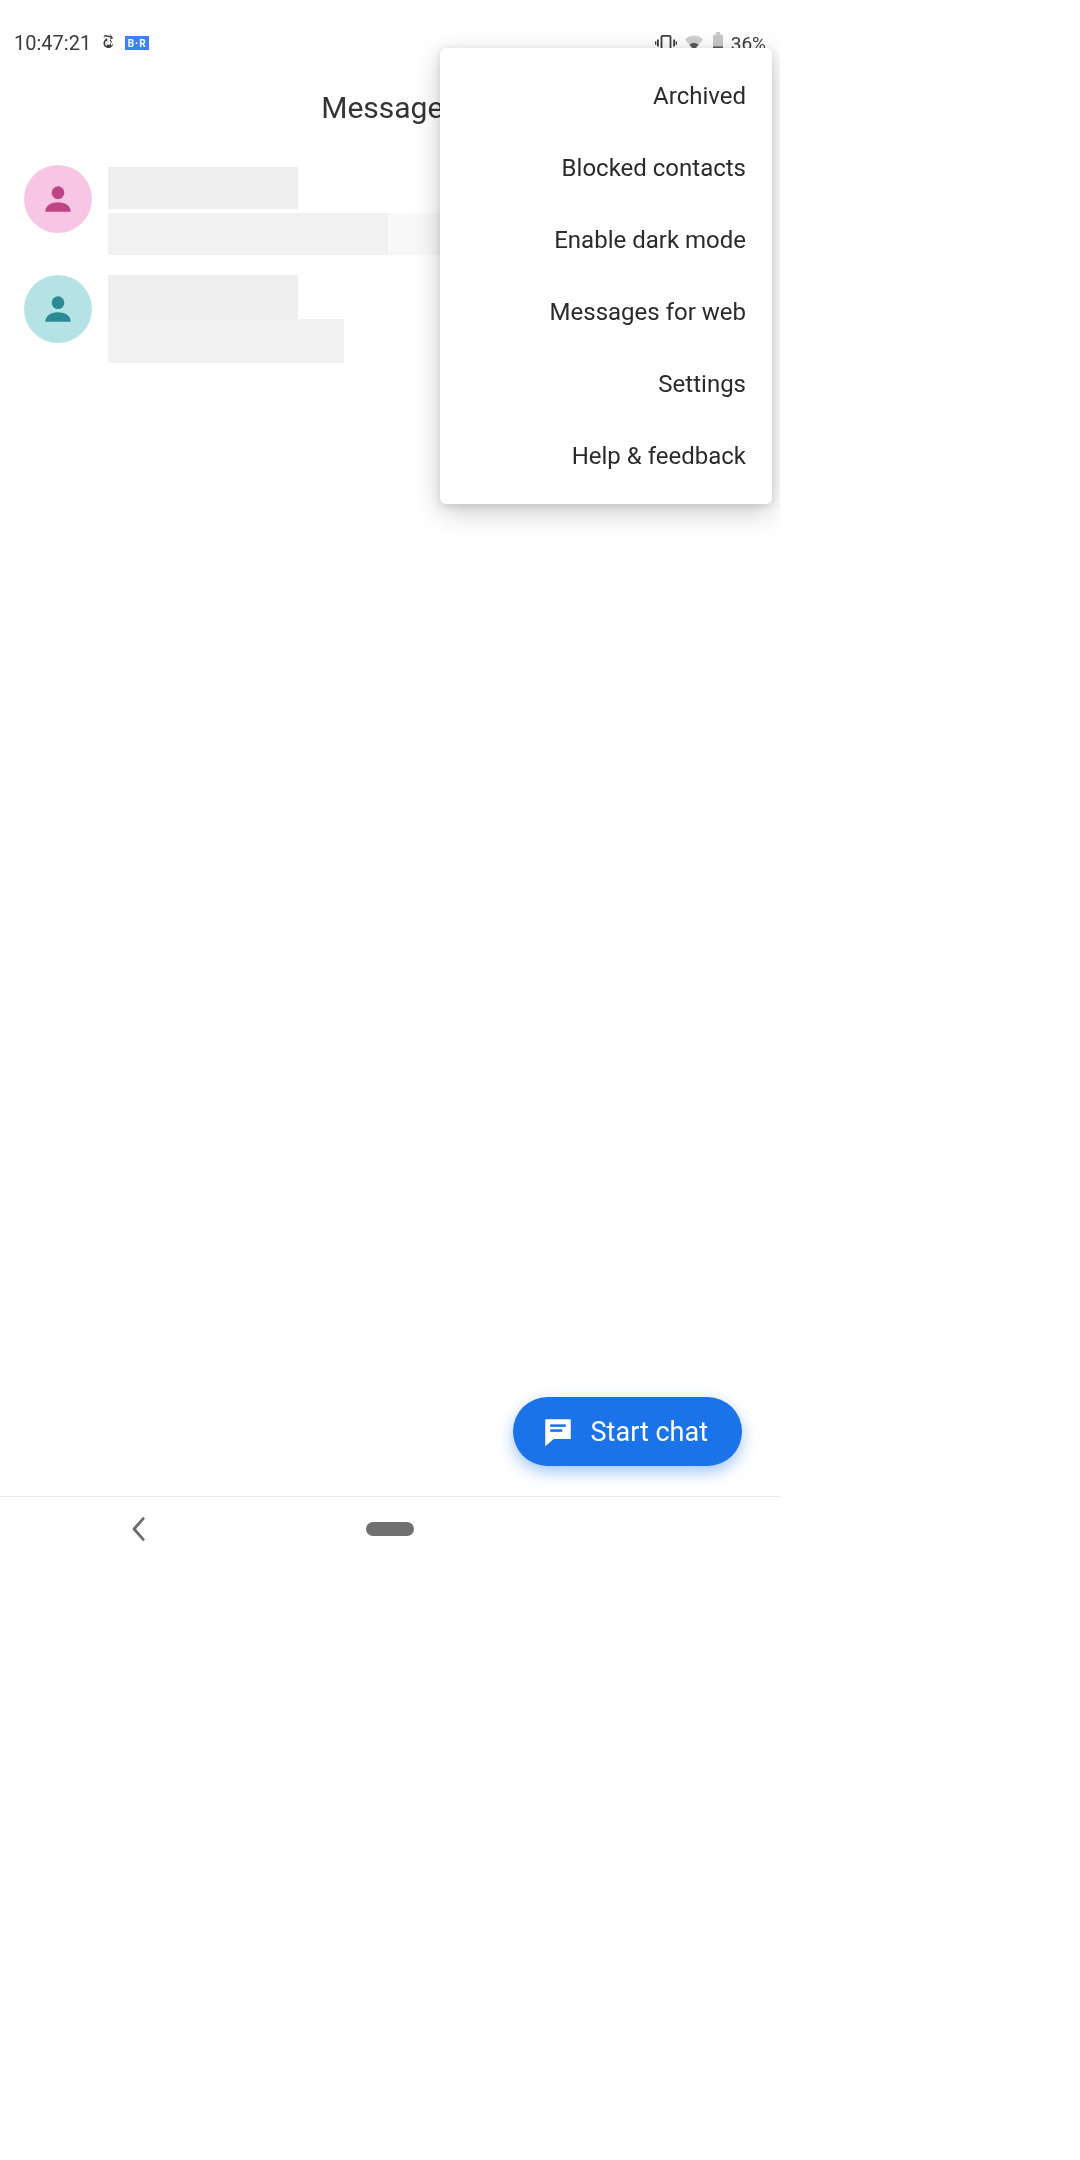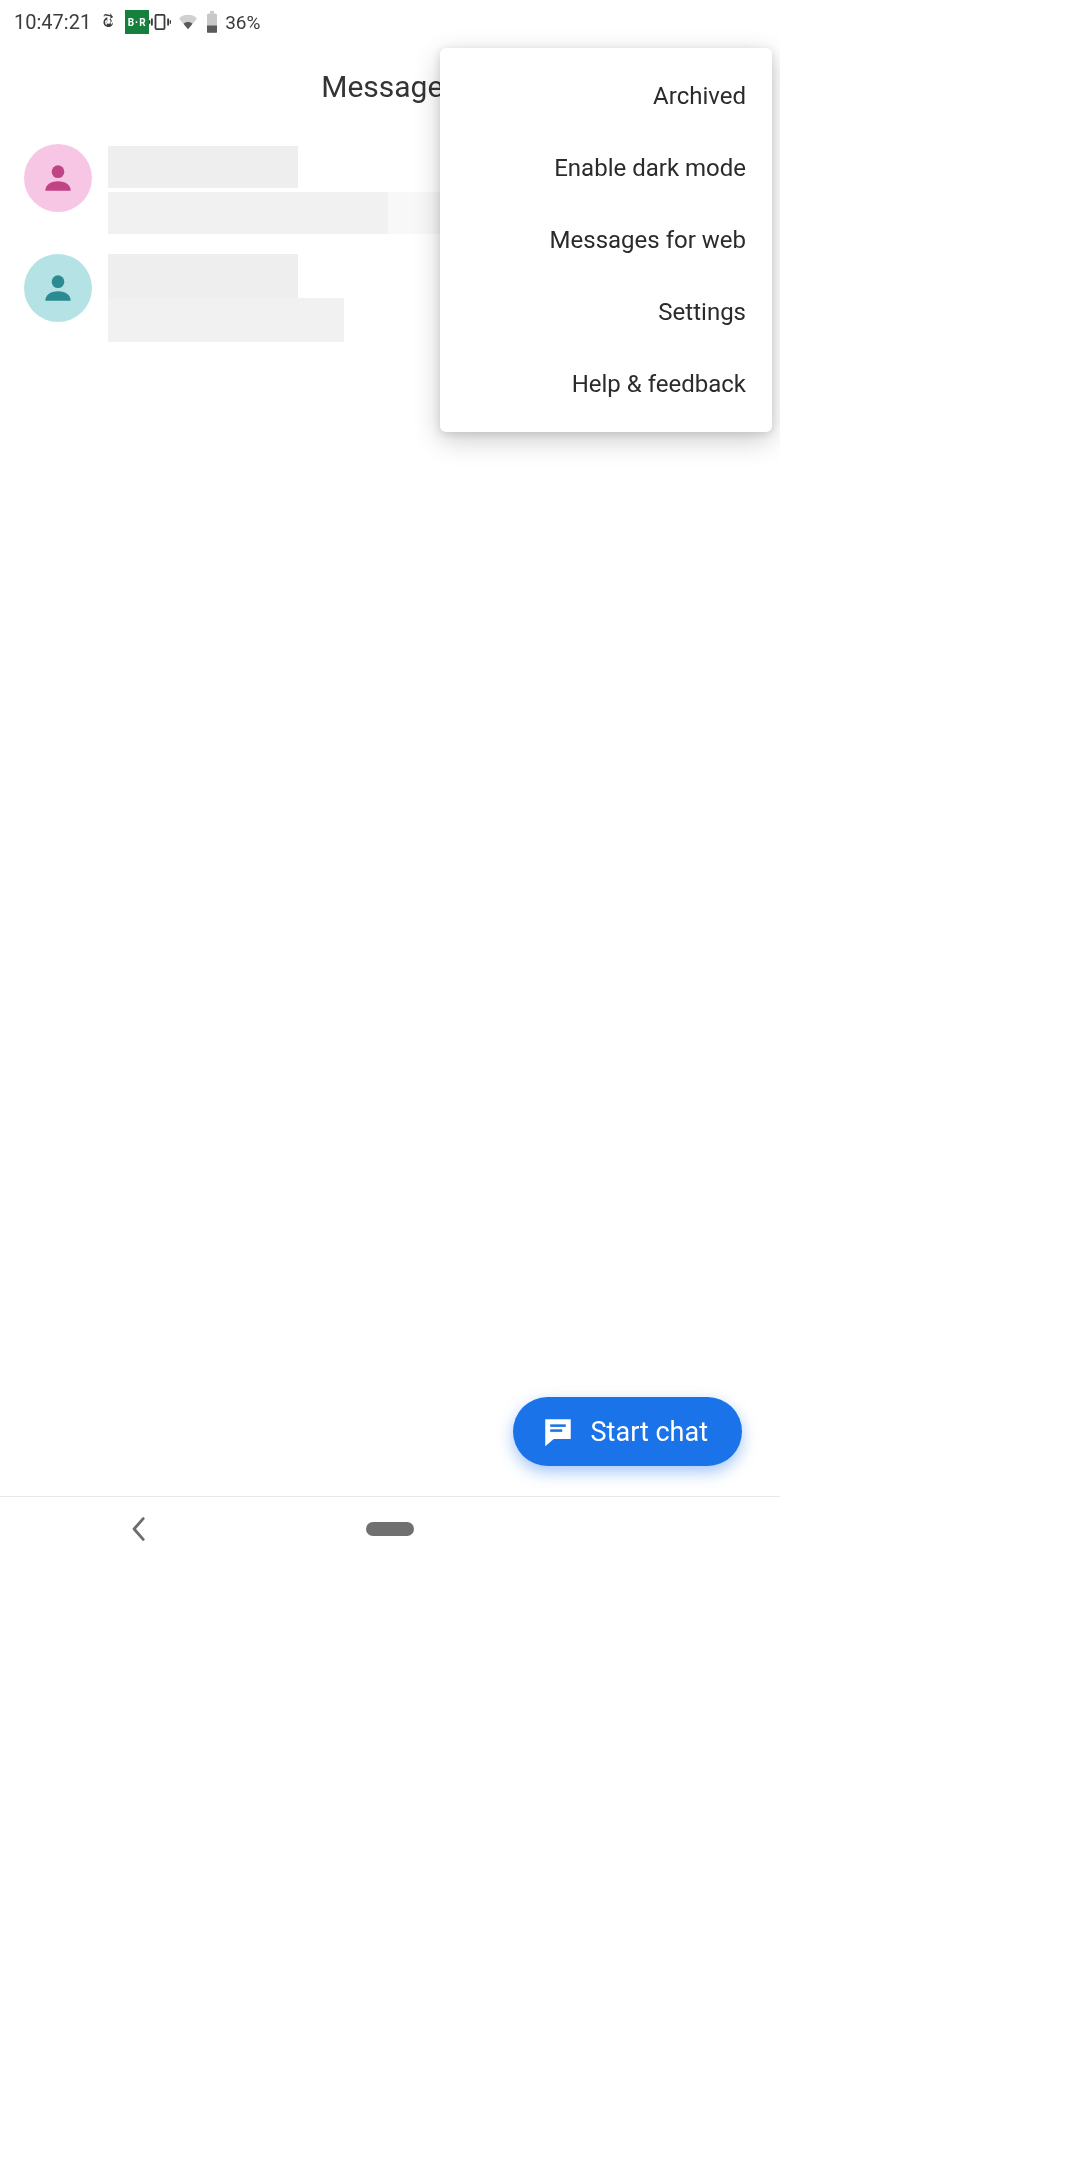--- a/index.html
+++ b/index.html
@@ -14,24 +14,25 @@
       height: 1560px;
       background: #ffffff;
       position: relative;
       overflow: hidden;
     }
     
     
     .status-bar {
       height: 44px;
       display: flex;
-      justify-content: flex-start;
+      justify-content: space-between;
       align-items: center;
       padding: 8px 14px;
       color: #3c3c3c;
+      margin-top: 21px;
     }
     
     .status-left {
       display: flex;
       align-items: center;
       gap: 10px;
       font-size: 20px;
     }
     
     .status-time {
@@ -50,22 +51,22 @@
       display: flex;
       align-items: center;
       justify-content: center;
       font-weight: bold;
       font-size: 16px;
       font-family: Georgia, serif;
     }
     
     .br-icon {
       width: 24px;
-      height: 24px;
-      background: #15803d;
+      height: 14px;
+      background: #3b82f6;
       color: white;
       font-size: 10px;
       font-weight: bold;
       display: flex;
       align-items: center;
       justify-content: center;
       letter-spacing: 1px;
     }
     
     .status-right {
@@ -280,20 +281,21 @@
     <div class="redacted-block">
       <div class="redact-rect" style="left:0;top:0;width:190px;height:44px;"></div>
       <div class="redact-rect" style="left:0;top:44px;width:236px;height:44px;background:#f1f1f1;"></div>
     </div>
   </div>
 
 </div>
 
 <div class="overflow-menu">
   <div class="menu-item">Archived</div>
+  <div class="menu-item">Blocked contacts</div>
   <div class="menu-item">Enable dark mode</div>
   <div class="menu-item">Messages for web</div>
   <div class="menu-item">Settings</div>
   <div class="menu-item">Help &amp; feedback</div>
 </div>
 
 <div class="fab">
   <span>
     <svg width="34" height="34" viewBox="0 0 24 24">
       <path d="M3 3 h18 v14 h-12 l-6 5 z" fill="#ffffff"></path>

